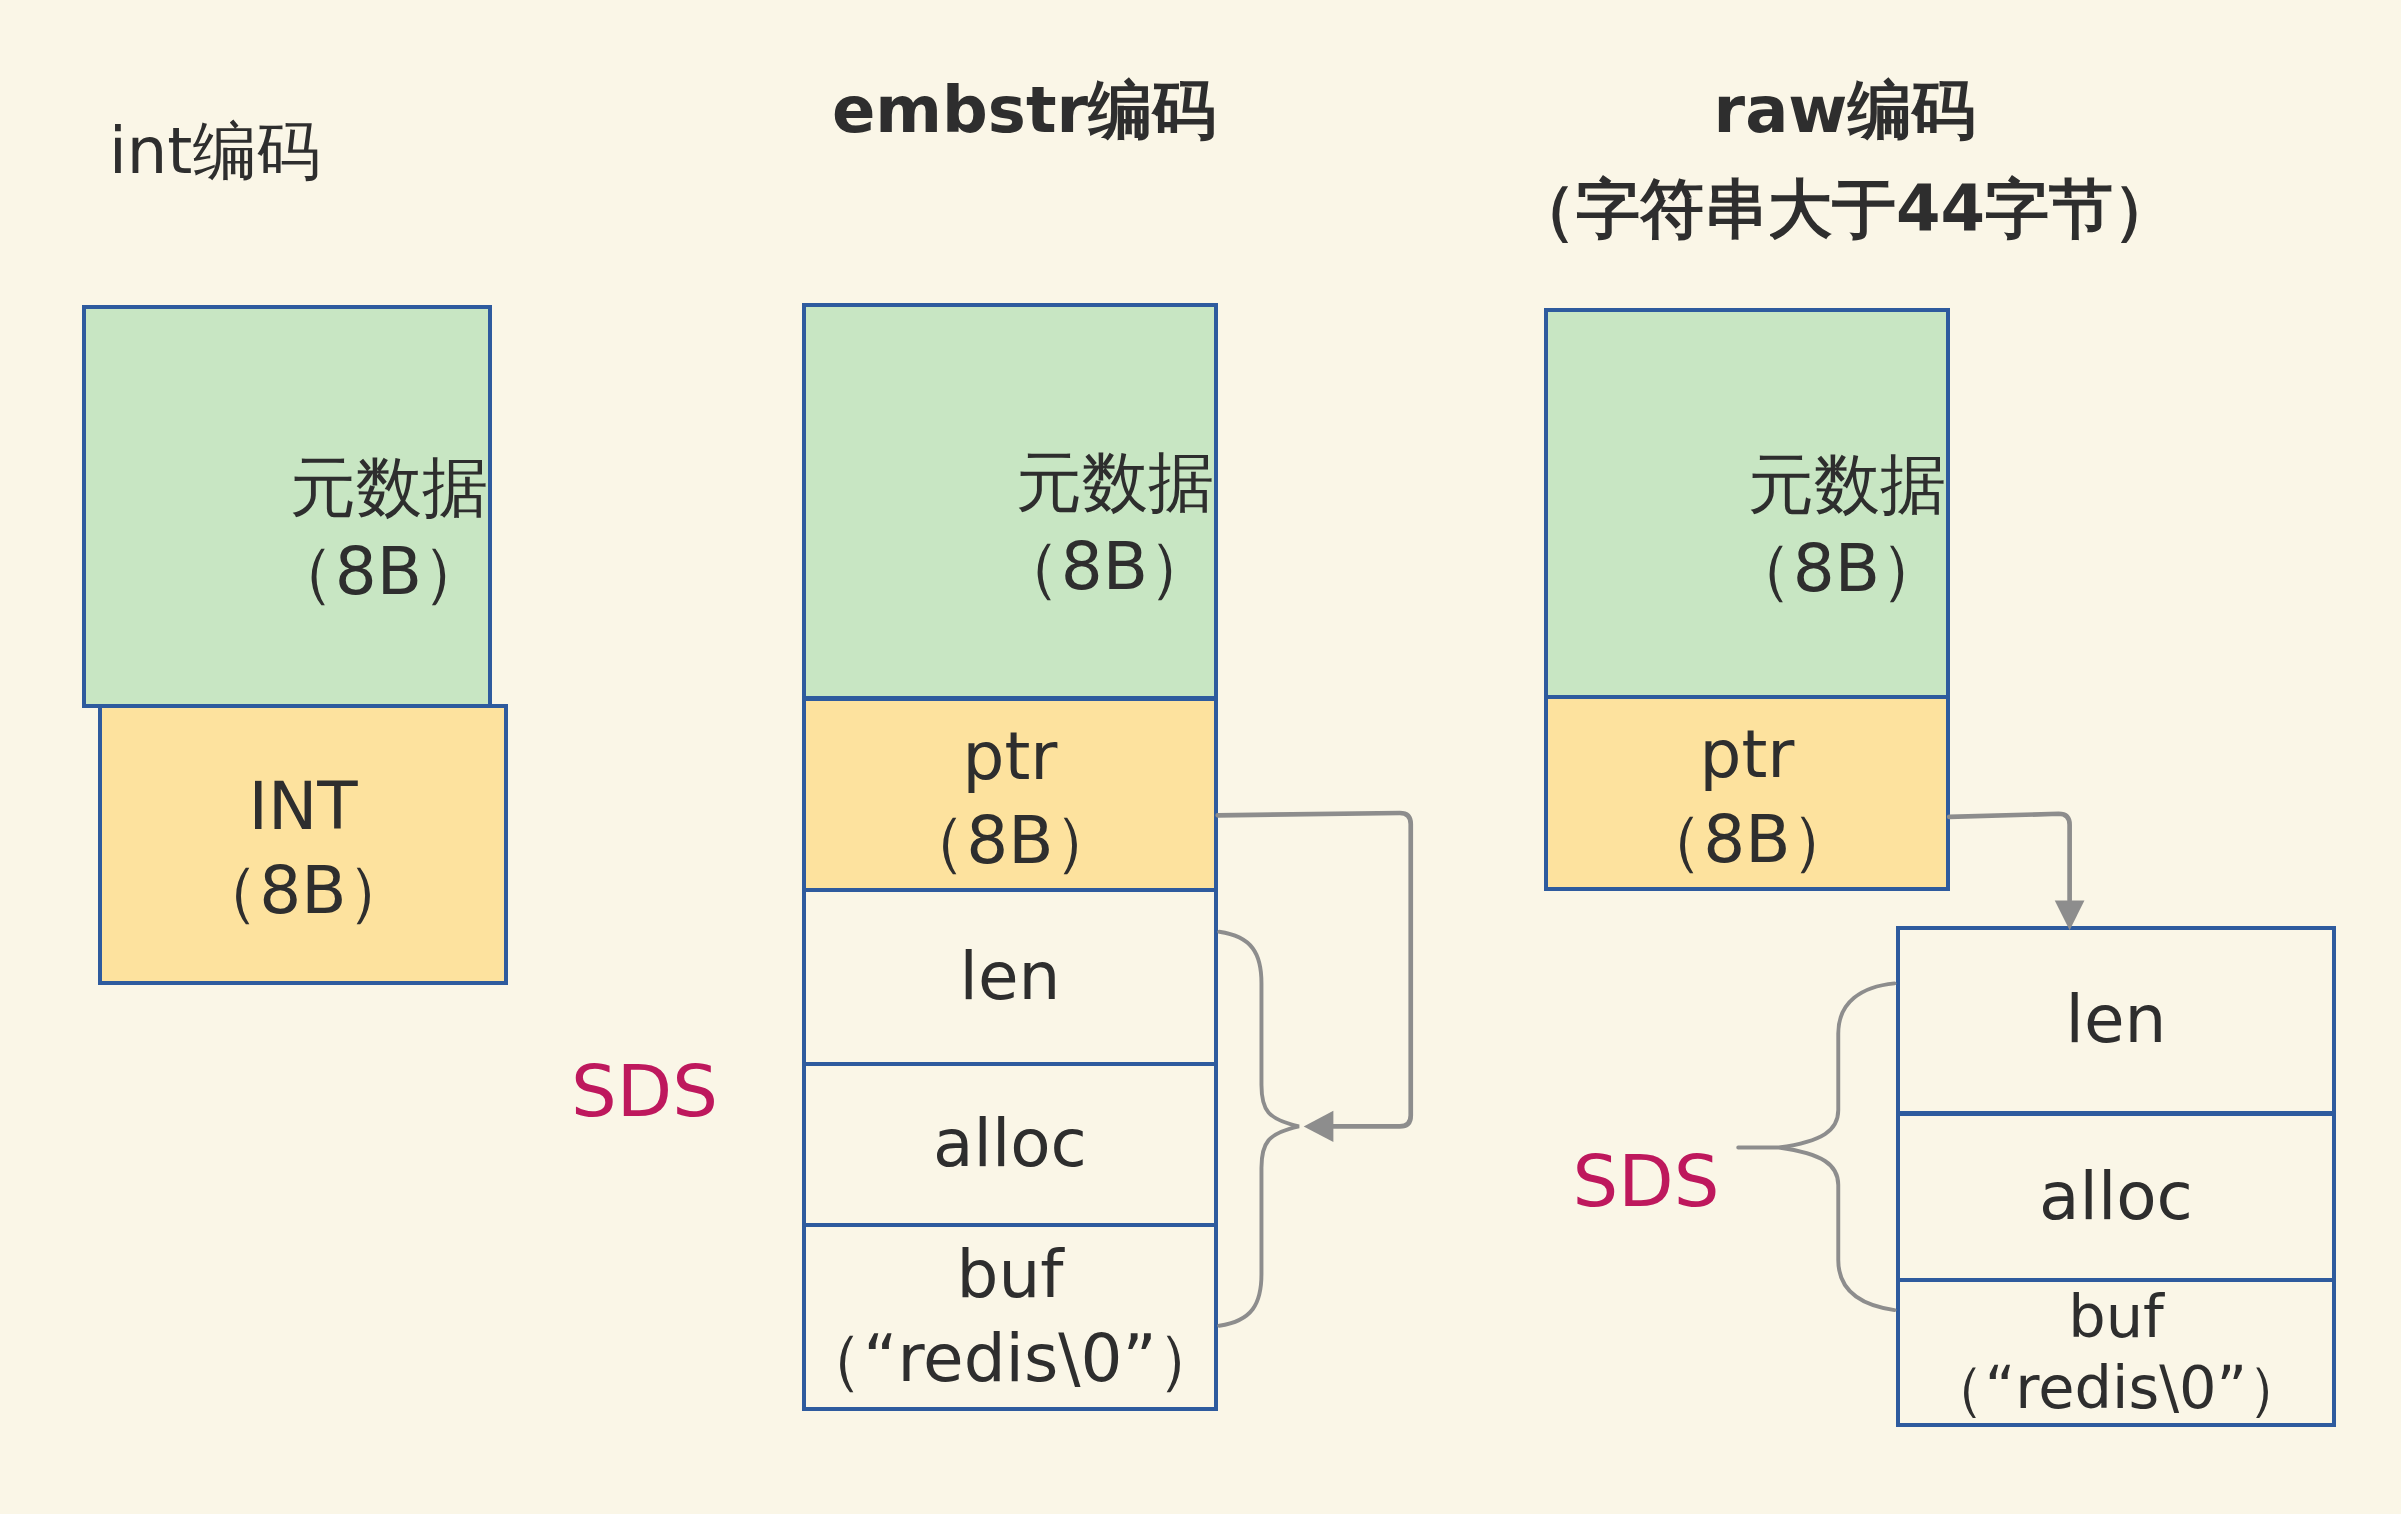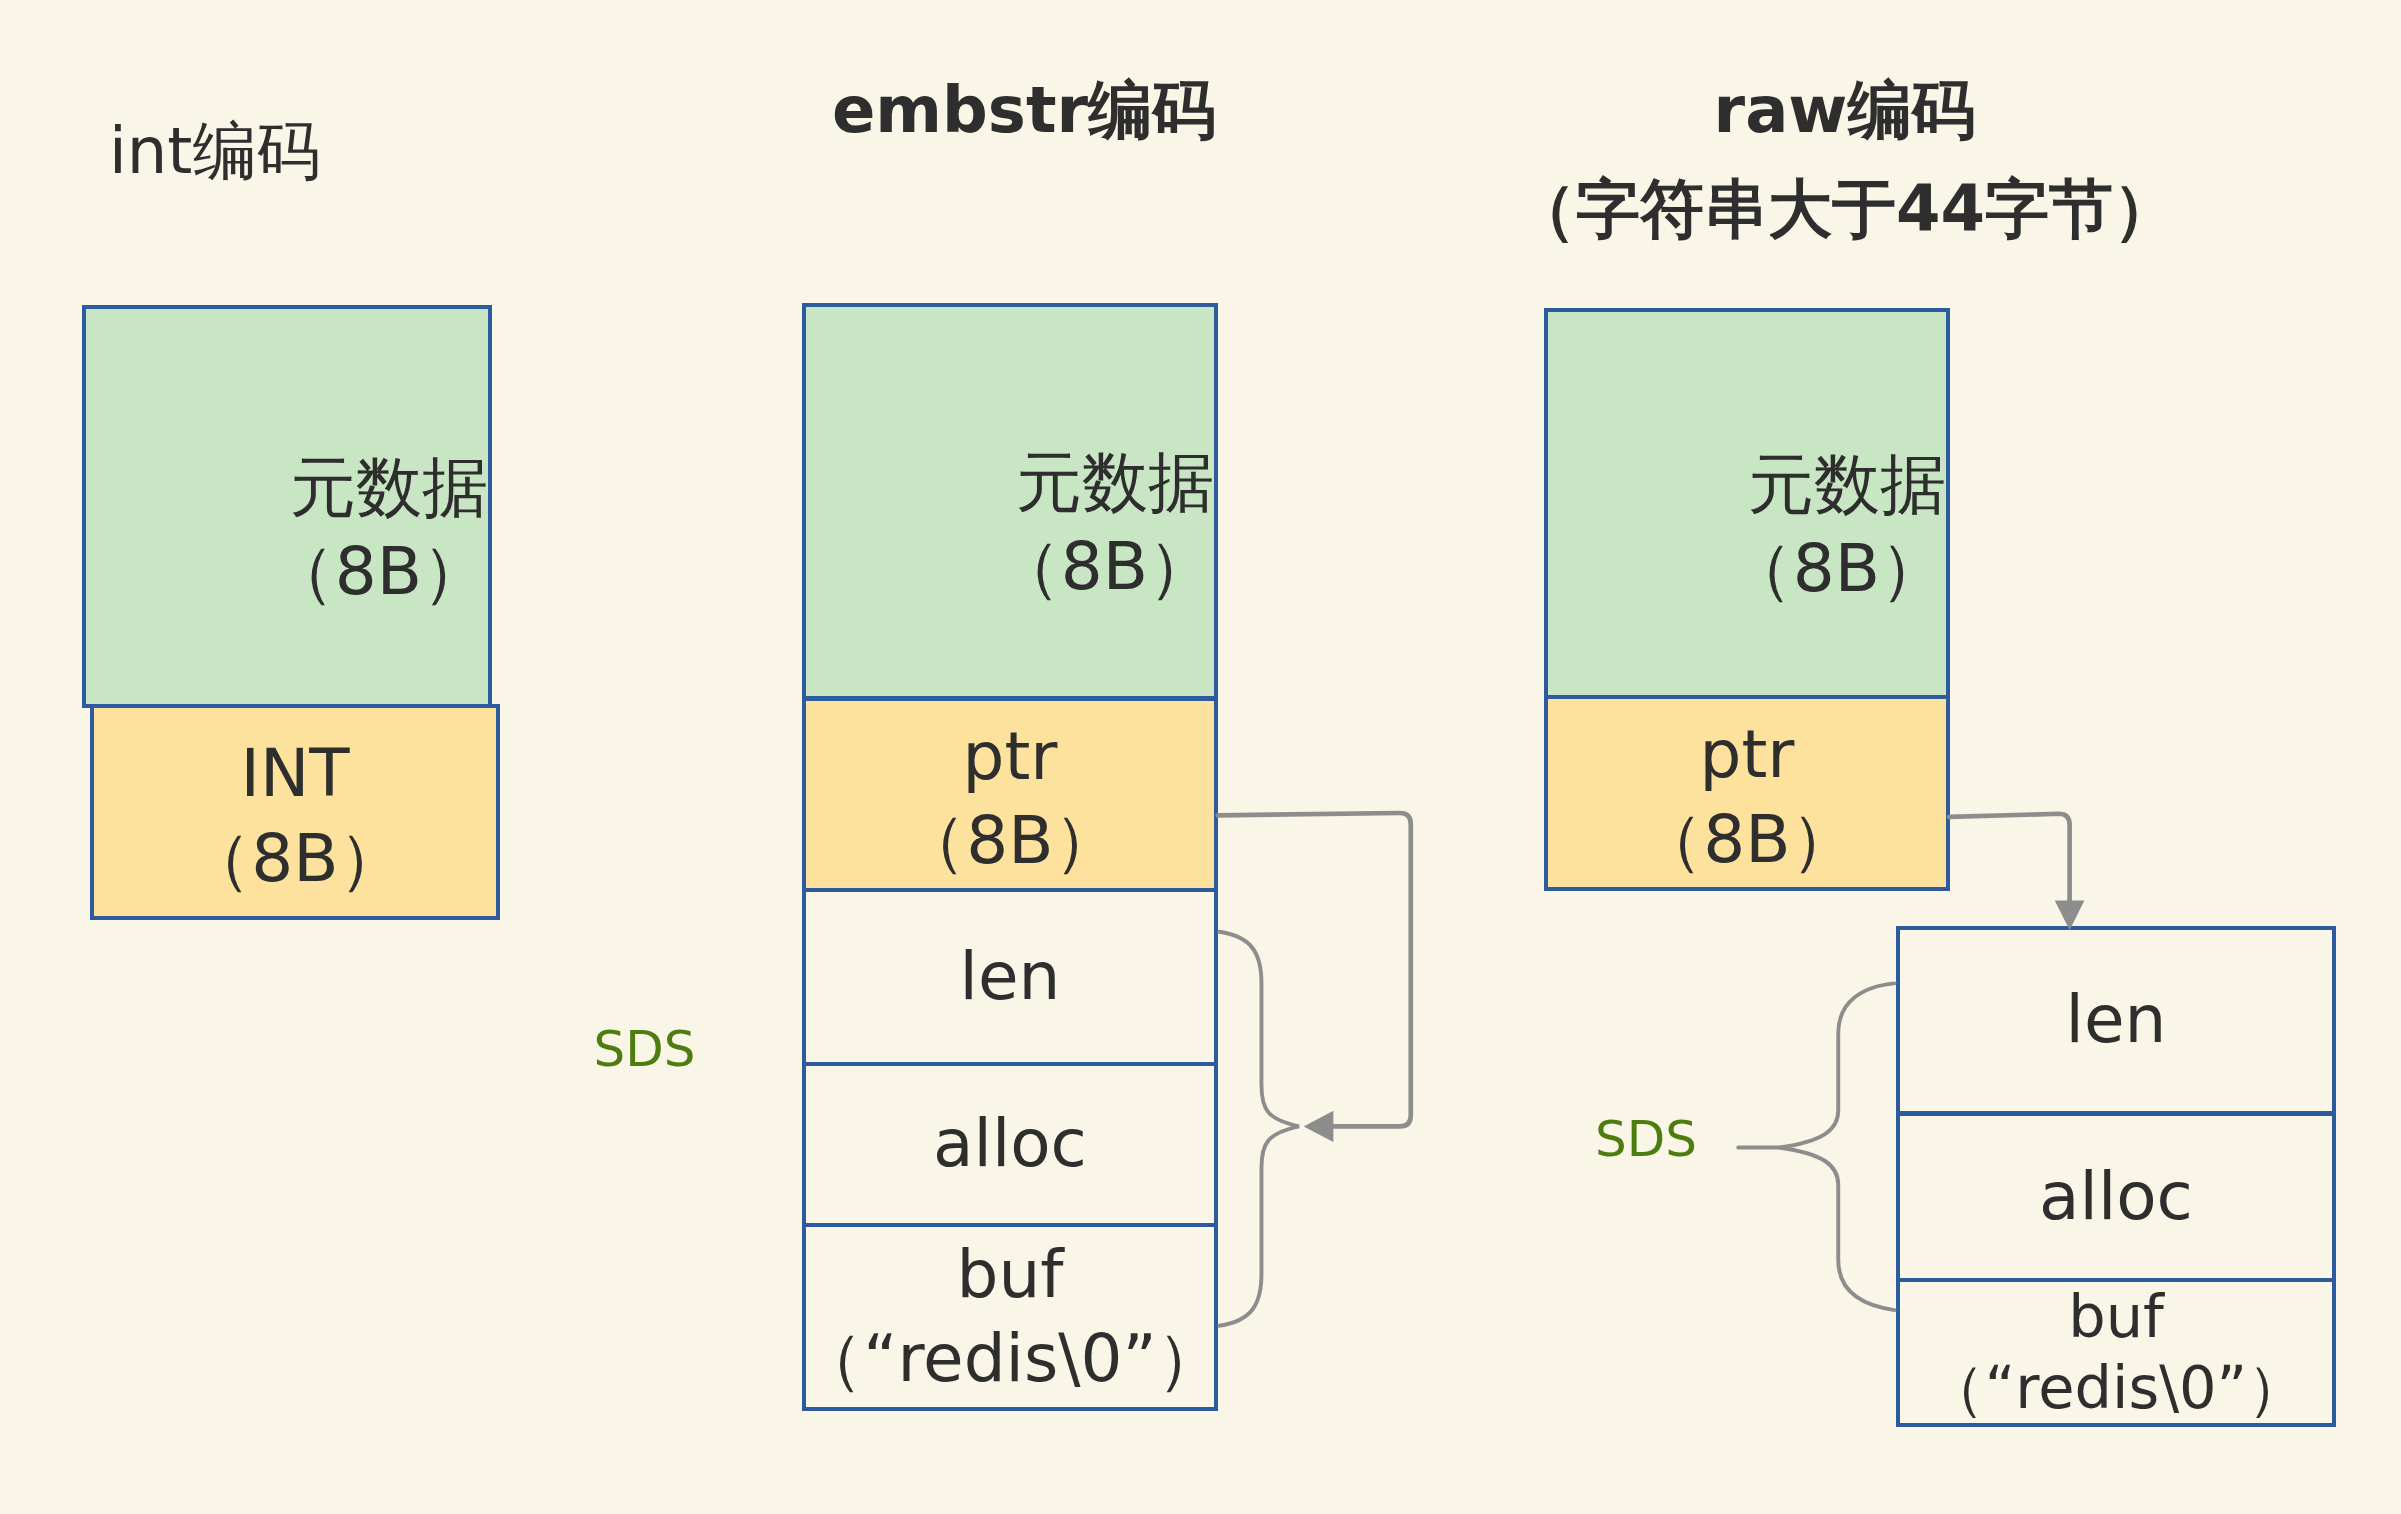--- a/index.html
+++ b/index.html
@@ -36,23 +36,24 @@
     font-size: 66px;
     line-height: 1.28;
     color: #2E2E2E;
   }
   .box.green  { background: #C8E6C3; padding-top: 47px; align-items: flex-end; }
   .box.yellow { background: #FDE29E; padding-top: 9.4px; }
   .box.field  { background: transparent; }
   .box.buf-small { font-size: 59px; line-height: 1.2; }
   .sds-label {
     position: absolute;
-    font-size: 50px;
-    color: #4d7c0f;
+    font-size: 72px;
+    color: #be185d;
     text-align: center;
+    margin-top: 29px;
   }
   svg.overlay {
     position: absolute;
     left: 0; top: 0;
     pointer-events: none;
   }
 </style>
 </head>
 <body>
 
@@ -66,21 +67,21 @@
 
   <div class="title center" style="left:1434px; top:61px; width:821px;">
     <div>raw编码</div>
     <div>（字符串大于44字节）</div>
   </div>
 
   <div class="box green" style="left:82px; top:305px; width:410px; height:403px;">
     <div>元数据</div>
     <div>（8B）</div>
   </div>
-  <div class="box yellow" style="left:90px; top:704px; width:410px; height:216px;">
+  <div class="box yellow" style="left:98px; top:704px; width:410px; height:281px;">
     <div>INT</div>
     <div>（8B）</div>
   </div>
 
   <div class="box green" style="left:802px; top:303px; width:416px; height:397px;">
     <div>元数据</div>
     <div>（8B）</div>
   </div>
   <div class="box yellow" style="left:802px; top:697px; width:416px; height:195px;">
     <div>ptr</div>

